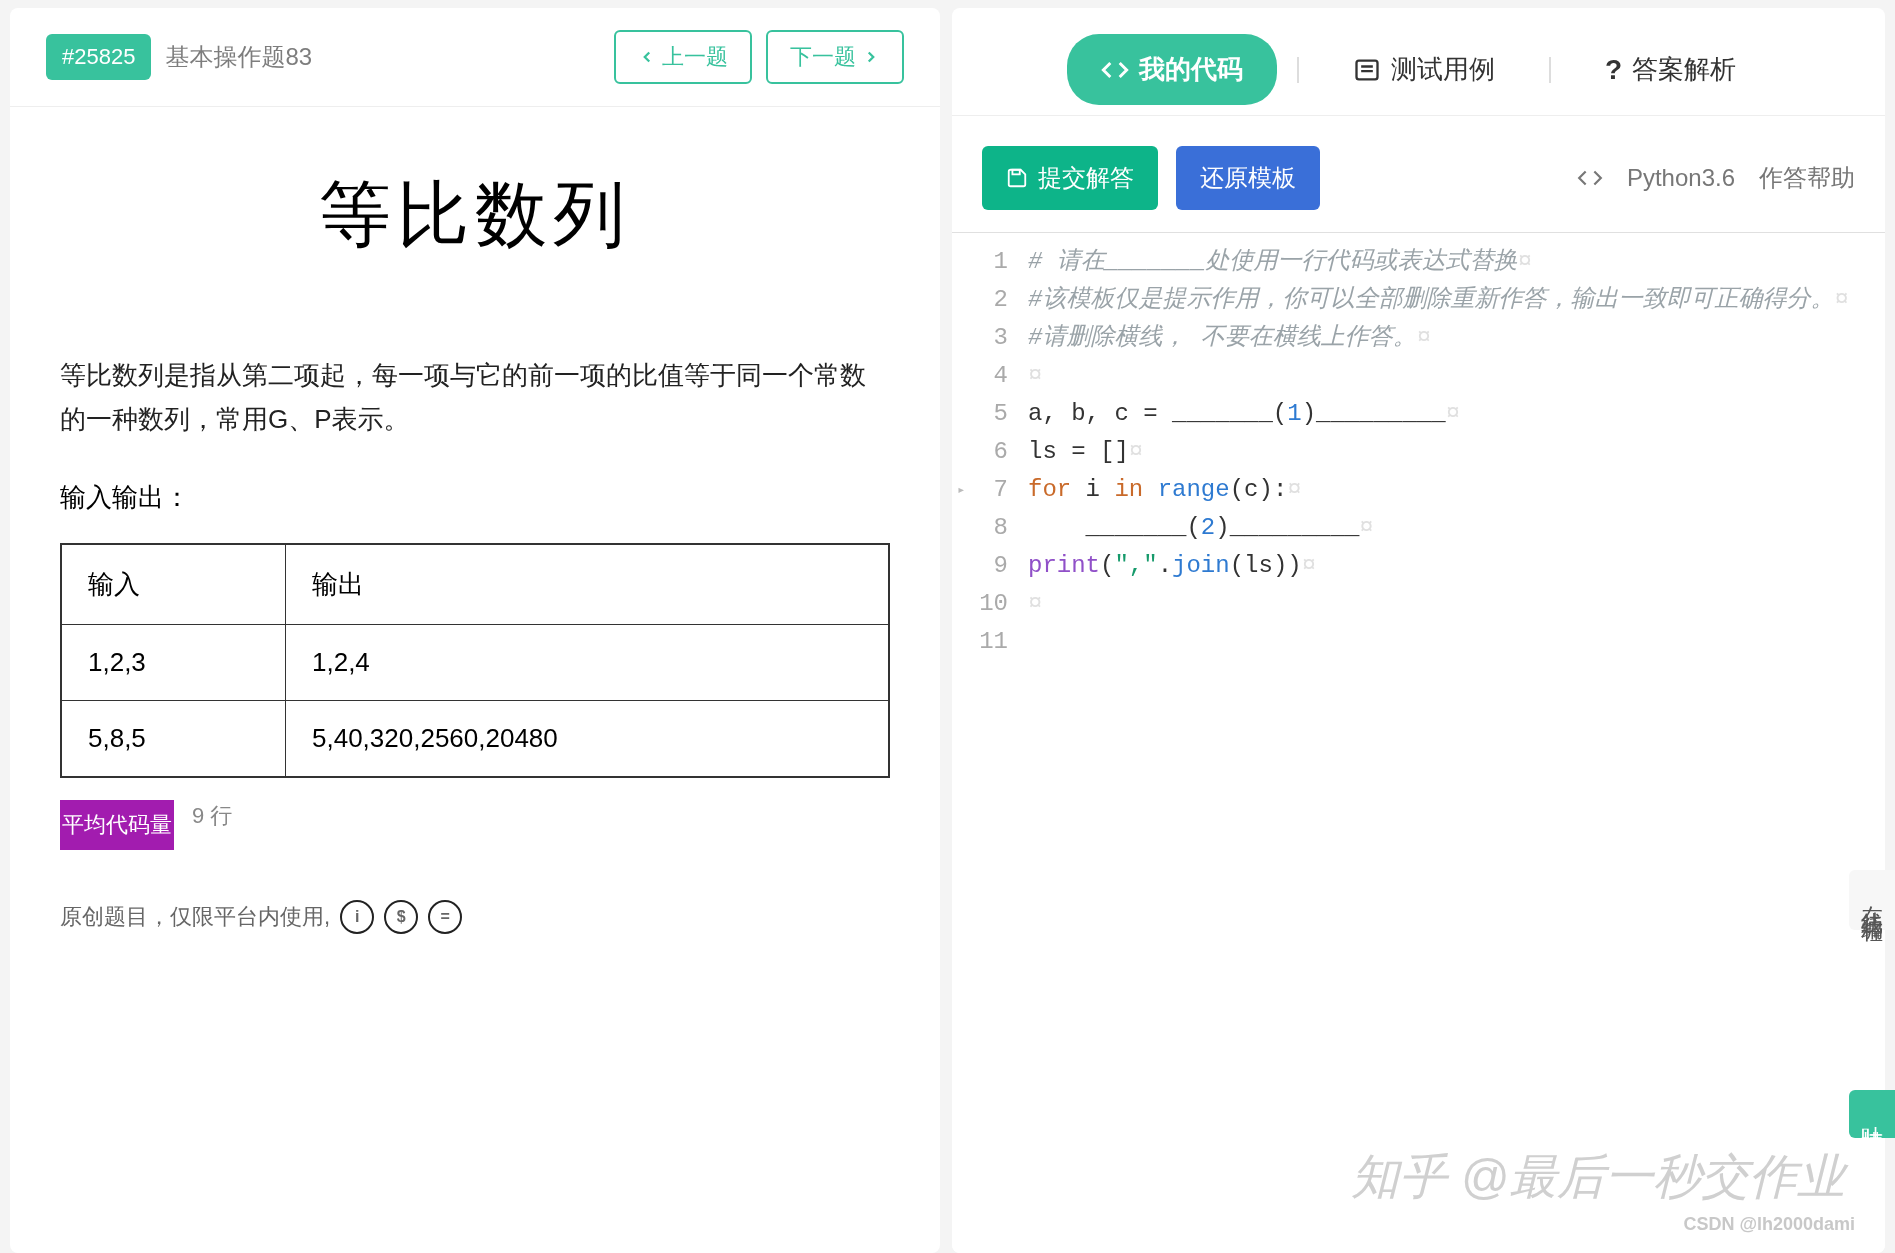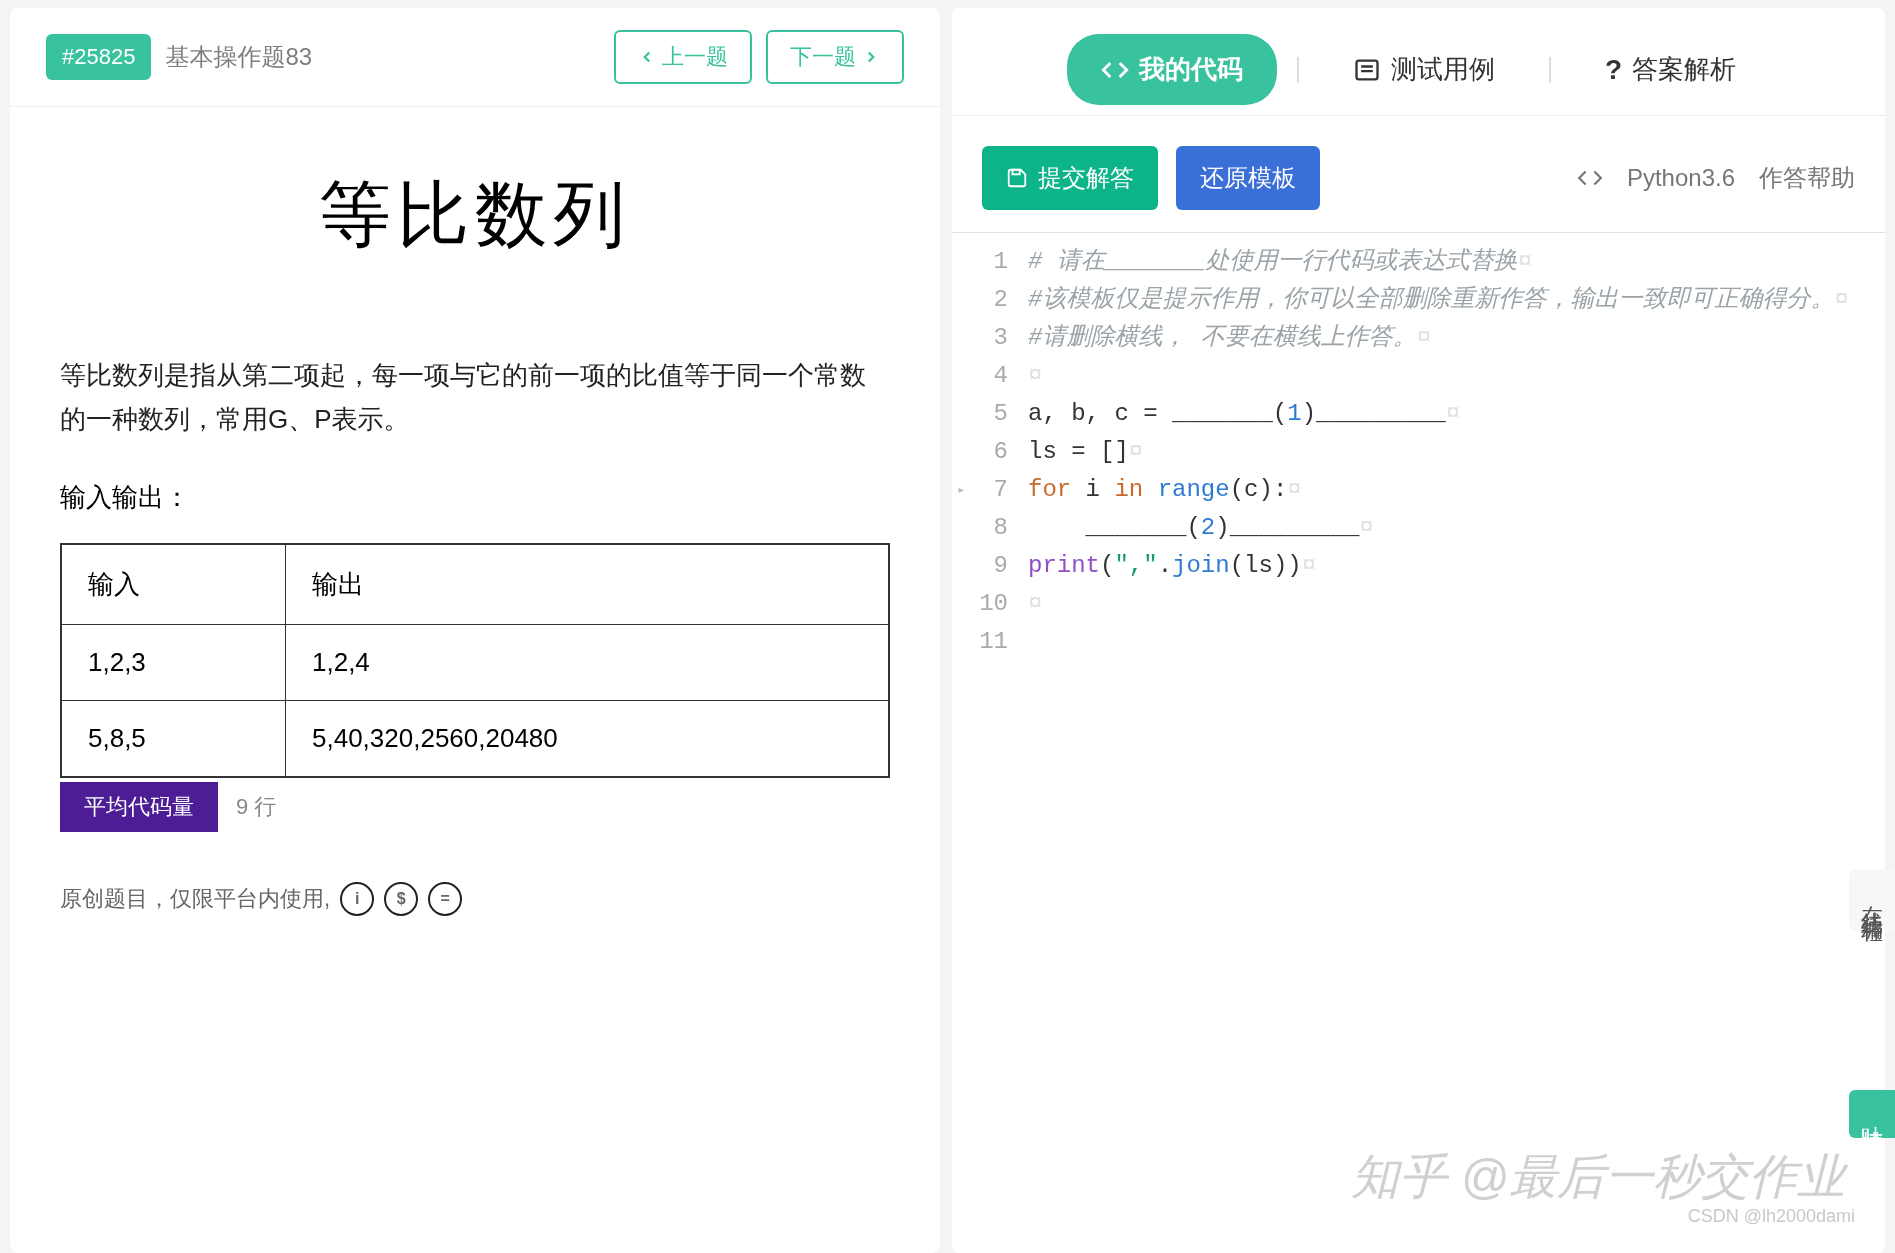--- a/index.html
+++ b/index.html
@@ -47,21 +47,21 @@
 .big-title { font-size: 72px; font-weight: 500; text-align: center;
   margin: 30px 0 90px; letter-spacing: 6px; }
 .desc { font-size: 26px; line-height: 1.7; color: #222; margin-bottom: 39px; }
 .io-label { font-size: 26px; margin-bottom: 28px; }
 .io-table { width: 100%; border-collapse: collapse; border: 2px solid #333; }
 .io-table th, .io-table td {
   border: 1px solid #333; padding: 22px 26px; text-align: left; font-size: 26px; font-weight: 400;
 }
 .io-table th { font-weight: 500; margin-left: 23px; }
 .avg-row { display: flex; align-items: center; margin-top: 4px; }
-.avg-pill { background: #4c1d95; color: #fff; font-size: 22px; padding: 10px 24px; }
+.avg-pill { background: #a21caf; color: #fff; font-size: 22px; padding: 10px 2px; margin-top: 18px; }
 .avg-val { font-size: 22px; color: #888; padding: 0 18px; }
 .notice { display: flex; align-items: center; gap: 10px; margin-top: 50px;
   font-size: 22px; color: #666; }
 .cc-icon { width: 34px; height: 34px; border: 2px solid #222; border-radius: 50%;
   display: inline-flex; align-items: center; justify-content: center;
   font-size: 16px; font-weight: 700; }
 
 
 .tabs {
   display: flex; justify-content: center; align-items: center;
@@ -109,21 +109,21 @@
 
 
 .sidefloat { position: fixed; right: 0; background: #f7f7f7;
   writing-mode: vertical-rl; padding: 18px 8px; font-size: 22px; border-radius: 6px 0 0 6px;
   letter-spacing: 6px; cursor: pointer; }
 .sf1 { top: 870px; color: #555; }
 .sf2 { top: 1090px; background: #38c29d; color: #fff; }
 
 .watermark { position: fixed; right: 50px; bottom: 44px; font-size: 48px;
   color: #d0d0d0; font-style: italic; font-weight: 500; pointer-events: none; }
-.credit { position: fixed; right: 40px; bottom: 26px; font-size: 18px; color: #c8c8c8; }
+.credit { position: fixed; right: 40px; bottom: 18px; font-size: 18px; color: #c8c8c8; font-weight: bold; }
 </style>
 </head>
 <body>
 
 <div class="panel left-panel">
   <div class="left-header">
     <span class="qid-pill">#25825</span>
     <span class="qtitle">基本操作题83</span>
     <div class="nav-btns">
       <button class="nav-btn">

